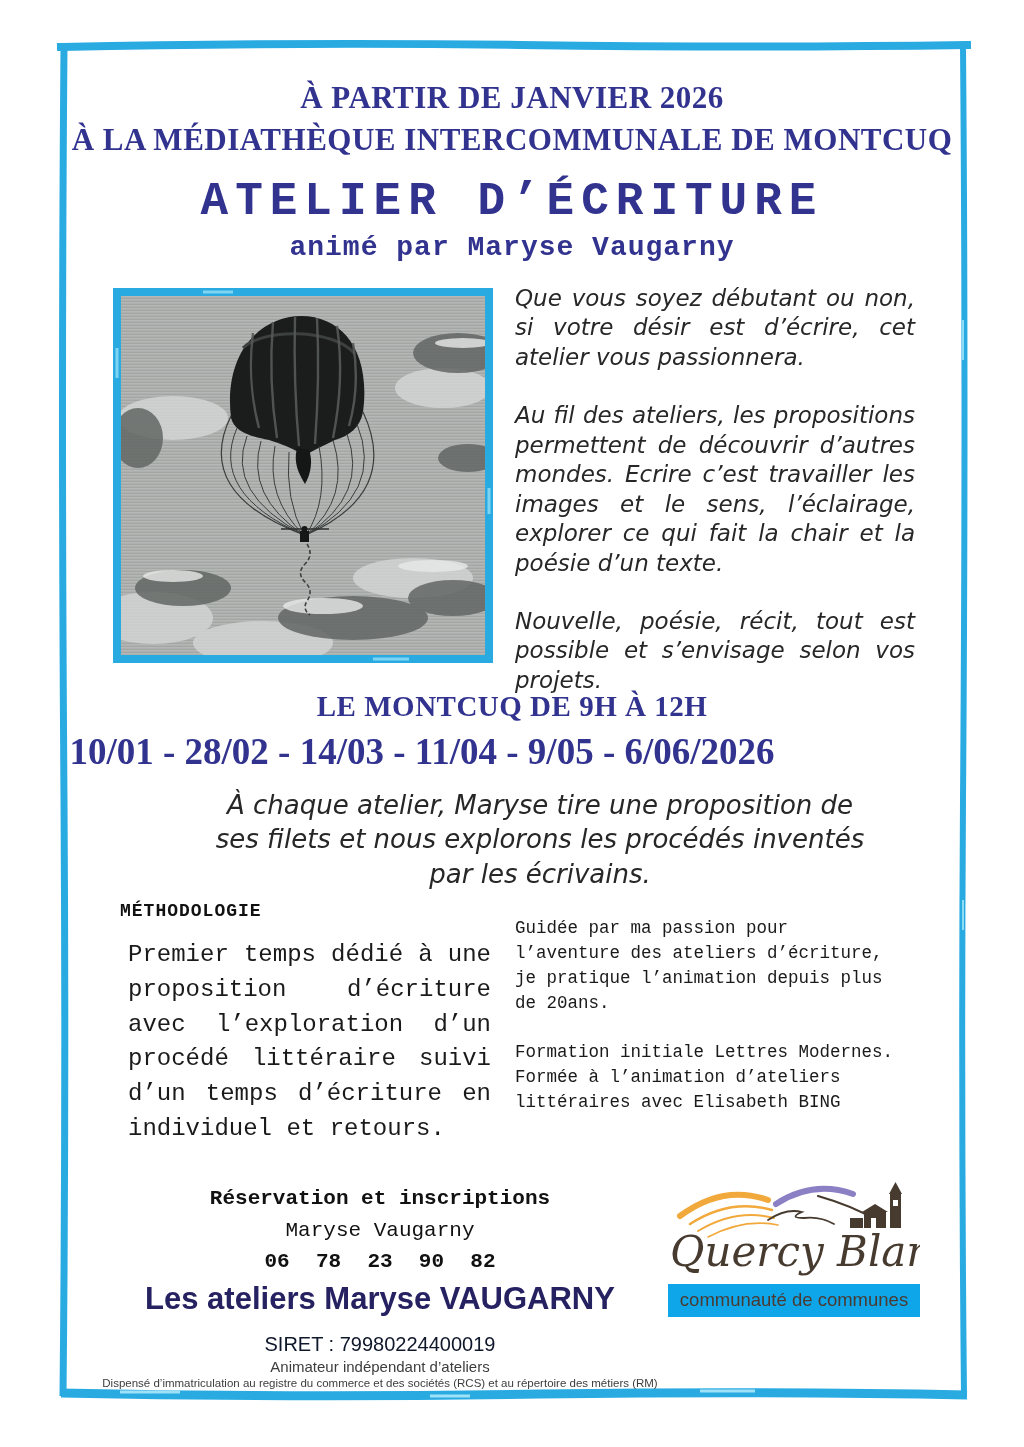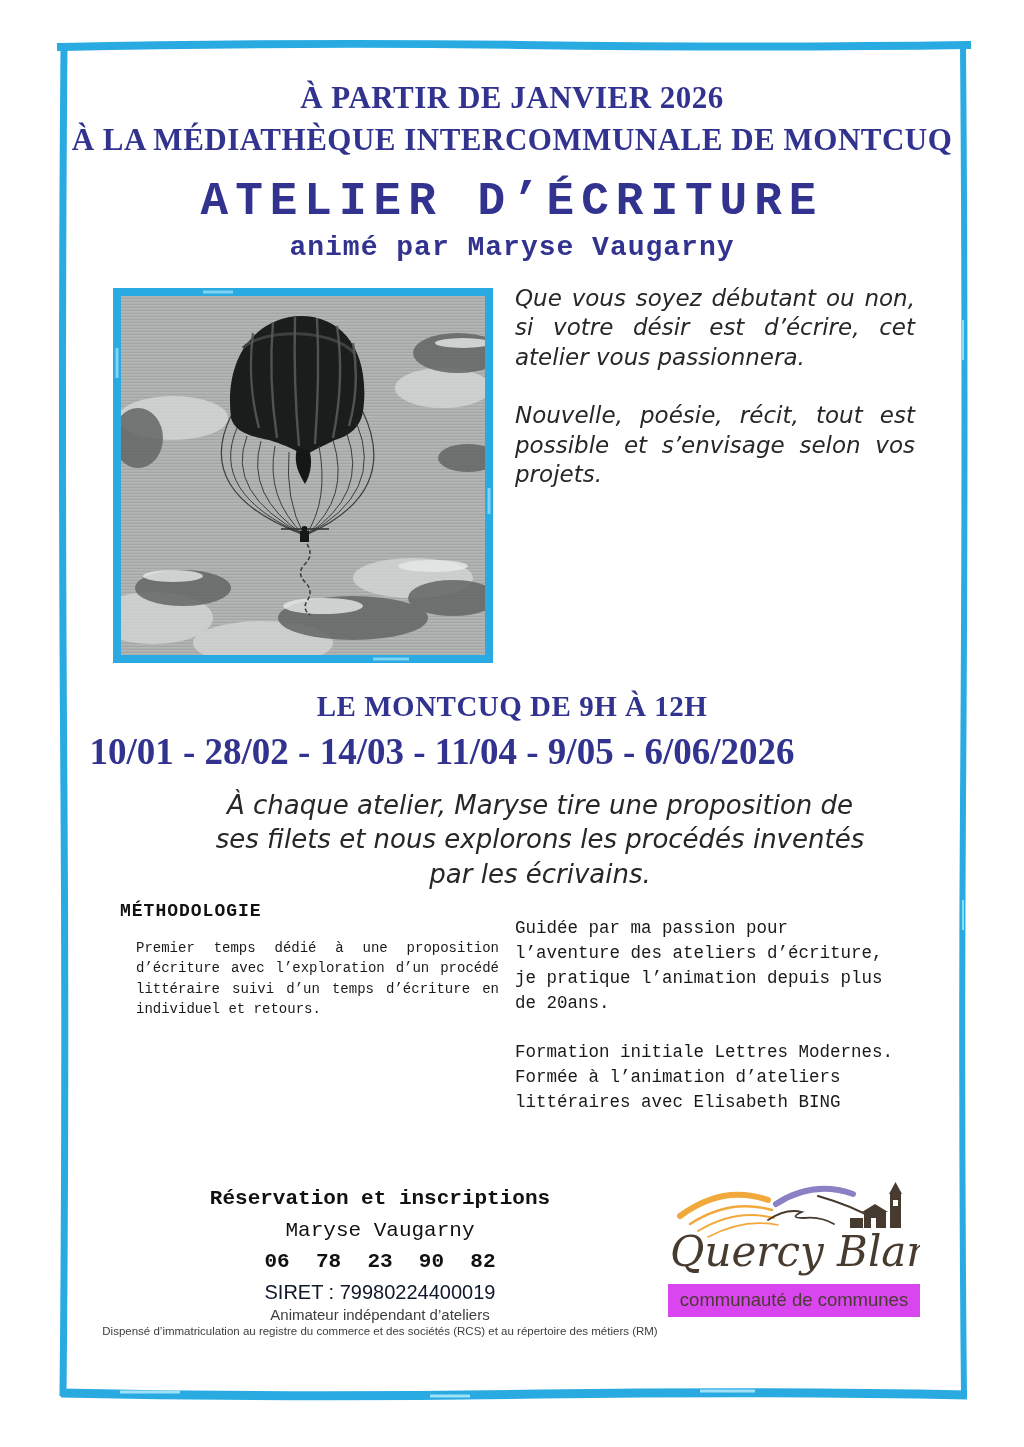--- a/index.html
+++ b/index.html
@@ -12,36 +12,36 @@
   .mono{font-family:"Liberation Mono","DejaVu Sans Mono",monospace;}
   .hand{font-family:"DejaVu Sans",sans-serif;font-style:italic;color:#272727;}
   .header-line1{left:0;width:1024px;top:80px;font-size:31px;}
   .header-line2{left:0;width:1024px;top:122px;font-size:31px;}
   .main-title{left:0;width:1024px;top:176px;font-size:46px;font-weight:bold;color:#32338f;letter-spacing:7px;}
   .subtitle{left:0;width:1024px;top:232px;font-size:28px;font-weight:bold;color:#32338f;letter-spacing:1px;}
   .illustration{left:113px;top:288px;width:380px;height:375px;}
   .intro-col{left:515px;top:284px;width:400px;}
   .intro-col p{margin:0 0 29px 0;font-size:23px;line-height:1.28;text-align:justify;}
   .samedi{left:0;width:1024px;top:690px;font-size:29px;}
-  .dates{left:0;width:844px;top:730px;font-size:37px;letter-spacing:0px;padding-left:20px;}
+  .dates{left:0;width:844px;top:730px;font-size:37px;letter-spacing:0px;}
   .sched-desc{left:210px;top:788px;width:660px;font-size:26px;line-height:1.32;text-align:center;}
   .metho-head{left:120px;top:901px;font-size:18px;font-weight:bold;color:#111;letter-spacing:1px;}
-  .metho-body{left:136px;top:938px;width:363px;font-size:14px;line-height:1.45;color:#1a1a1a;text-align:justify;}
+  .metho-body{left:128px;top:938px;width:363px;font-size:24px;line-height:1.45;color:#1a1a1a;text-align:justify;}
   .animator-col{left:515px;top:916px;width:410px;font-size:17.5px;line-height:1.42;color:#1a1a1a;}
   .animator-col p{margin:0 0 25px 0;white-space:pre-line;}
   .contact{left:60px;top:1146px;width:640px;margin-top:41px;}
   .contact .l1{font-size:21px;font-weight:bold;color:#111;margin-bottom:9px;}
   .contact .l2{font-size:21px;color:#111;margin-bottom:8px;}
   .contact .phone{font-size:21px;font-weight:bold;color:#111;word-spacing:.65em;margin-bottom:8px;}
   .contact .brand{font-family:"Liberation Sans",sans-serif;font-size:31px;font-weight:bold;color:#262262;margin-bottom:16px;}
   .contact .siret{font-size:20px;color:#0f172a;margin-bottom:2px;}
   .contact .role{font-size:15px;color:#3d3d3d;margin-bottom:2px;}
   .contact .legal{font-size:11.5px;color:#3d3d3d;}
   .logo{left:668px;top:1178px;width:252px;}
-  .logo-box{margin-top:2px;background:#d946ef;color:#4a3b32;font-size:18.5px;text-align:center;
+  .logo-box{margin-top:2px;background:#0ea5e9;color:#4a3b32;font-size:18.5px;text-align:center;
             padding:5px 0 6px 0;font-family:"Liberation Sans",sans-serif;}
 </style>
 </head>
 <body>
 
 <div id="page">
 
   <svg class="abs" width="1024" height="1447" viewBox="0 0 1024 1447" style="left:0;top:0;">
     <path d="M61,47 Q300,42 520,45 Q760,48 967,45" stroke="#29abe2" stroke-width="8" fill="none" stroke-linecap="square"></path>
     <path d="M963,46 Q966,400 963,800 Q961,1100 964,1396" stroke="#29abe2" stroke-width="6" fill="none"></path>
@@ -125,20 +125,21 @@
 
     <path d="M194,256 q7,11 -2,20 q-9,9 0,18 q9,9 2,19 q-5,8 3,14" stroke="#3c403e" stroke-width="1.6" fill="none" stroke-dasharray="4 2.5"></path>
 
     <rect x="4" y="4" width="372" height="367" fill="none" stroke="#29abe2" stroke-width="8"></rect>
     <path d="M4,60 v30 M376,200 v26" stroke="#7fd4f2" stroke-width="3"></path>
     <path d="M90,4 h30 M260,371 h36" stroke="#7fd4f2" stroke-width="3"></path>
   </svg>
 
   <div class="abs intro-col hand">
     <p>Que vous soyez débutant ou non, si votre désir est d’écrire, cet atelier vous passionnera.</p>
+    <p>Au fil des ateliers, les propositions permettent de découvrir d’autres mondes. Ecrire c’est travailler les images et le sens, l’éclairage, explorer ce qui fait la chair et la poésie d’un texte.</p>
     <p>Nouvelle, poésie, récit, tout est possible et s’envisage selon vos projets.</p>
   </div>
 
   <div class="abs center stencil samedi">LE MONTCUQ DE 9H À 12H</div>
   <div class="abs center stencil dates">10/01 - 28/02 - 14/03 - 11/04 - 9/05 - 6/06/2026</div>
   <div class="abs hand sched-desc">À chaque atelier, Maryse tire une proposition de ses filets et nous explorons les procédés inventés par les écrivains.</div>
 
   <div class="abs mono metho-head">MÉTHODOLOGIE</div>
   <div class="abs mono metho-body">Premier temps dédié à une proposition d’écriture avec l’exploration d’un procédé littéraire suivi d’un temps d’écriture en individuel et retours.</div>
 
@@ -149,20 +150,21 @@
 de 20ans.</p>
     <p>Formation initiale Lettres Modernes.
 Formée à l’animation d’ateliers
 littéraires avec Elisabeth BING</p>
   </div>
 
   <div class="abs center contact">
     <div class="mono l1">Réservation et inscriptions</div>
     <div class="mono l2">Maryse Vaugarny</div>
     <div class="mono phone">06 78 23 90 82</div>
+    <div class="brand">Les ateliers Maryse VAUGARNY</div>
     <div class="siret">SIRET : 79980224400019</div>
     <div class="role">Animateur indépendant d’ateliers</div>
     <div class="legal">Dispensé d’immatriculation au registre du commerce et des sociétés (RCS) et au répertoire des métiers (RM)</div>
   </div>
 
   <div class="abs logo">
     <svg width="252" height="100" viewBox="0 0 252 100">
 
       <g stroke="#f2a93b" fill="none" stroke-linecap="round">
         <path d="M12,38 Q55,6 100,22" stroke-width="6"></path>

